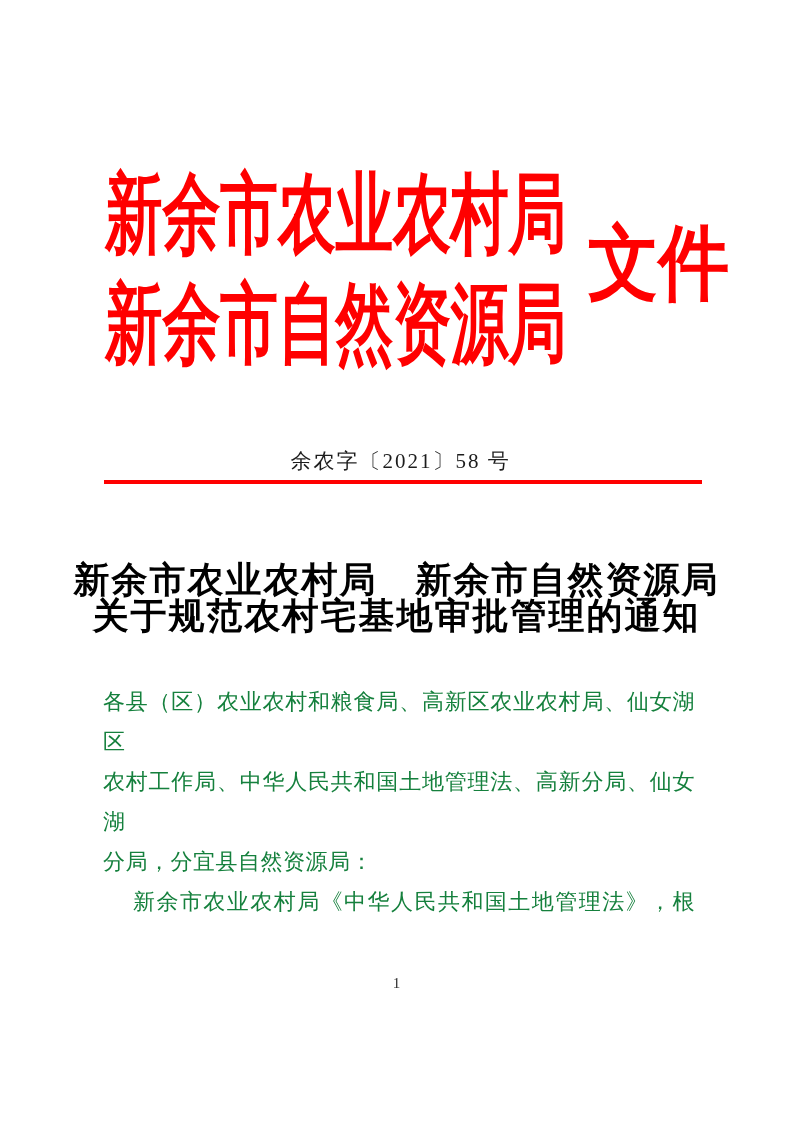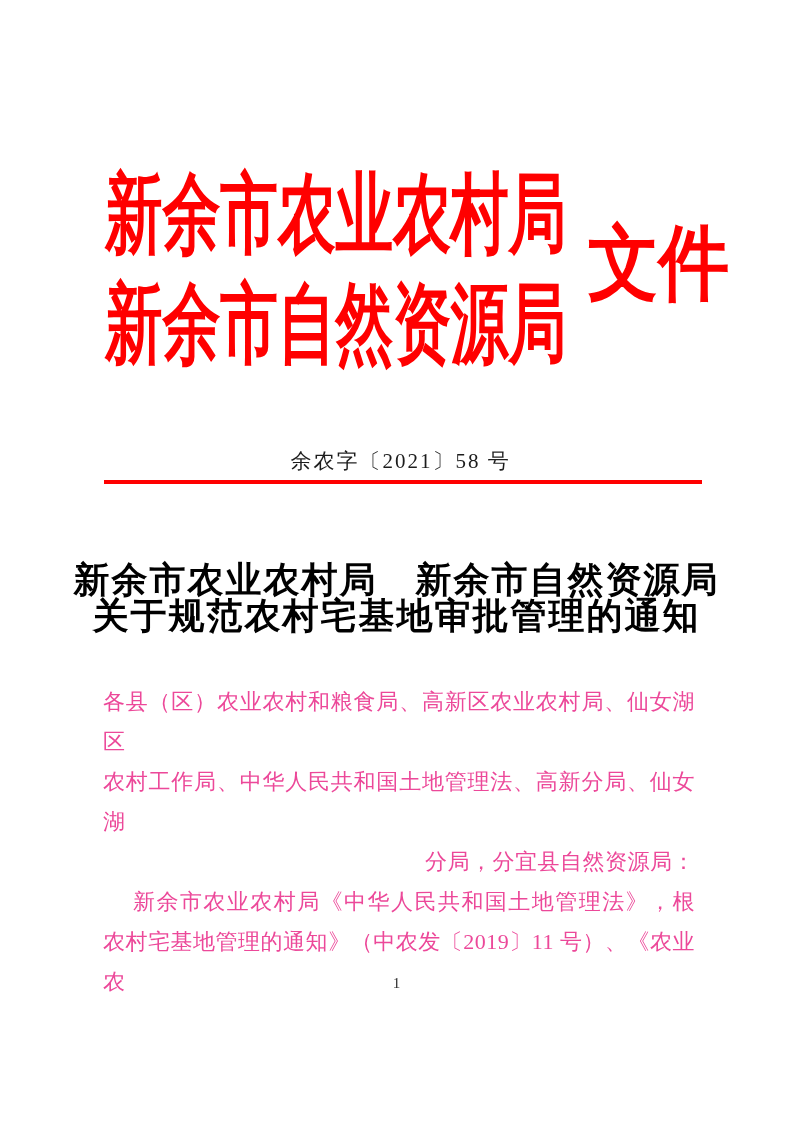--- a/index.html
+++ b/index.html
@@ -75,24 +75,24 @@
     white-space: nowrap;
   }
   
   .body-block {
     position: absolute;
     left: 103px;
     top: 682px;
     width: 592px;
     font-size: 22px;
     line-height: 40px;
-    color: #ec4899;
+    color: #15803d;
     letter-spacing: 0.5px;
   }
-  .bline { white-space: normal; text-align: right; }
+  .bline { white-space: normal; }
   .bline.just { text-align: justify; text-align-last: justify; }
   .bline.indent { text-indent: 30px; }
   
   .page-num {
     position: absolute;
     top: 974px;
     left: 0;
     width: 793px;
     text-align: center;
     font-size: 15px;
@@ -118,19 +118,18 @@
   <div class="title">
     <div class="title-line">新余市农业农村局　新余市自然资源局</div>
     <div class="title-line">关于规范农村宅基地审批管理的通知</div>
   </div>
 
   <div class="body-block">
     <div class="bline just">各县（区）农业农村和粮食局、高新区农业农村局、仙女湖区</div>
     <div class="bline just">农村工作局、中华人民共和国土地管理法、高新分局、仙女湖</div>
     <div class="bline">分局，分宜县自然资源局：</div>
     <div class="bline just indent">新余市农业农村局《中华人民共和国土地管理法》，根</div>
-    <div class="bline just">农村宅基地管理的通知》（中农发〔2019〕11 号）、《农业农</div>
 
   </div>
 
   <div class="page-num">1</div>
 
 </div>
 
 </body></html>

